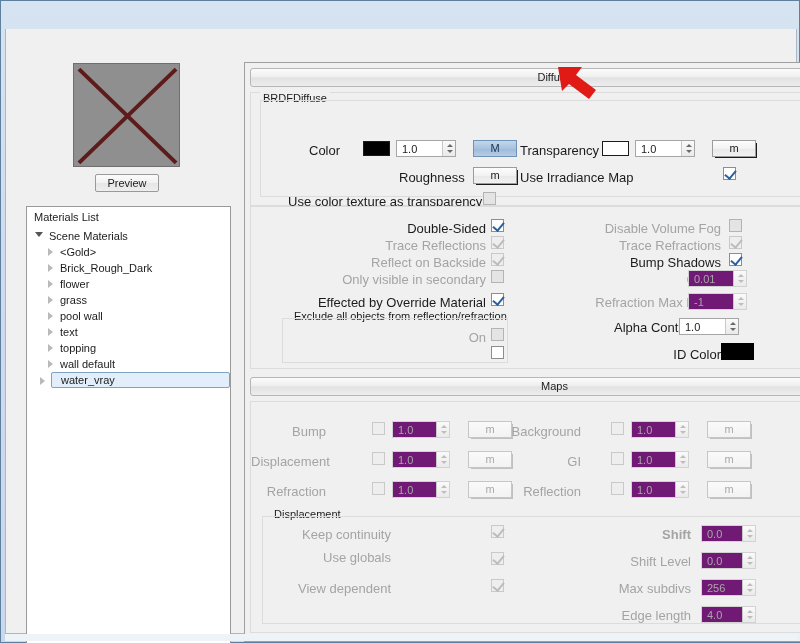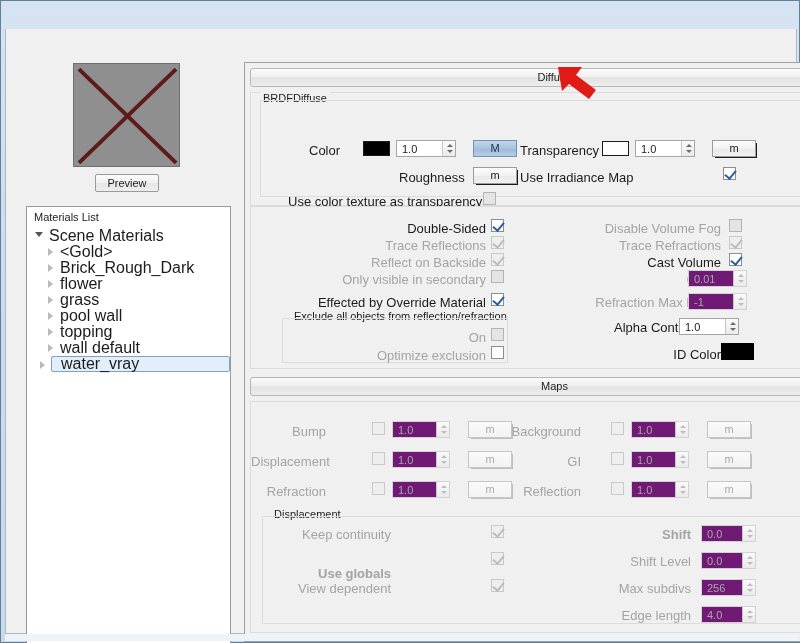--- a/index.html
+++ b/index.html
@@ -79,21 +79,21 @@
   #mat-list {
     position:absolute; left:20px; top:177px; width:205px; height:438px;
     background:#ffffff; border:1px solid #9a9a9a;
   }
   #mat-list-title {
     position:absolute; left:7px; top:4px; font-size:11px; color:#1b1b1b;
   }
   #tree { position:absolute; left:0; top:21px; right:0; }
   .tree-row {
     position:relative; height:16px; line-height:16px; padding-left:8px;
-    font-size:16px; color:#1b1b1b; white-space:nowrap;
+    font-size:11px; color:#1b1b1b; white-space:nowrap;
   }
   .tree-row.child { padding-left:33px; }
   .tree-row.selected {
     background:#e2effa; border:1px solid #7da2c4; border-radius:2px;
     margin-left:24px; padding-left:9px; height:16px; line-height:14px;
   }
   .arrow-down, .arrow-right {
     position:absolute; top:4px; width:0; height:0;
   }
   .arrow-down{ left:8px; border-left:4px solid transparent; border-right:4px solid transparent; border-top:5px solid #555; }
@@ -218,20 +218,21 @@
       <div id="tree">
         <div class="tree-row">
           <span class="arrow-down"></span>
           <span style="margin-left:14px">Scene Materials</span>
         </div>
       <div class="tree-row child"><span class="arrow-right"></span><span>&lt;Gold&gt;</span></div>
           <div class="tree-row child"><span class="arrow-right"></span><span>Brick_Rough_Dark</span></div>
           <div class="tree-row child"><span class="arrow-right"></span><span>flower</span></div>
           <div class="tree-row child"><span class="arrow-right"></span><span>grass</span></div>
           <div class="tree-row child"><span class="arrow-right"></span><span>pool wall</span></div>
+          <div class="tree-row child"><span class="arrow-right"></span><span>text</span></div>
           <div class="tree-row child"><span class="arrow-right"></span><span>topping</span></div>
           <div class="tree-row child"><span class="arrow-right"></span><span>wall default</span></div>
           <div class="tree-row child selected"><span class="arrow-right"></span><span>water_vray</span></div>
         </div>
     </div>
 
     <div id="right-pane">
 
       <div id="scrollbar">
         <div class="sb-arrow up">
@@ -288,28 +289,27 @@
           <div class="cb chk dis" style="left:240px; top:46px;"></div>
           <div class="lbl right dim" style="left:0; width:235px; top:65px;">Only visible in secondary</div>
           <div class="cb gshade" style="left:240px; top:63px;"></div>
           <div class="lbl right" style="left:0; width:235px; top:88px;">Effected by Override Material</div>
           <div class="cb chk" style="left:240px; top:86px;"></div>
 
           <div class="group-label" style="left:40px; top:103px;">Exclude all objects from reflection/refraction</div>
           <div class="group-box" style="left:31px; top:111px; width:226px; height:45px;"></div>
           <div class="lbl right dim" style="left:0; width:235px; top:123px;">On</div>
           <div class="cb gshade" style="left:240px; top:121px;"></div>
-          <div class="lbl right dim" style="left:0; width:235px; top:141px;">Optimize exclusion</div>
           <div class="cb" style="left:240px; top:139px;"></div>
 
           <div class="lbl right dim" style="left:275px; width:195px; top:14px;">Disable Volume Fog</div>
           <div class="cb gshade" style="left:478px; top:12px;"></div>
           <div class="lbl right dim" style="left:275px; width:195px; top:31px;">Trace Refractions</div>
           <div class="cb chk dis" style="left:478px; top:29px;"></div>
-          <div class="lbl right" style="left:275px; width:195px; top:48px;">Cast Volume</div>
+          <div class="lbl right" style="left:275px; width:195px; top:48px;">Bump Shadows</div>
           <div class="cb chk" style="left:478px; top:46px;"></div>
 
           <div class="lbl right dim" style="left:275px; width:195px; top:65px;">Cutoff</div>
           <div class="spin dis" style="left:437px; top:63px; width:59px;">
             <span class="val">0.01</span>
             <span class="btns"></span>
           </div>
           <div class="lbl right dim" style="left:275px; width:195px; top:88px;">Refraction Max Depth</div>
           <div class="spin dis" style="left:437px; top:86px; width:59px;">
             <span class="val">-1</span>
@@ -373,21 +373,21 @@
             <span class="val">1.0</span>
             <span class="btns"></span>
             </div>
           <div class="mbtn dis" style="left:456px; top:79px;">m</div>
 
           <div class="group-label" style="left:20px; top:106px;">Displacement</div>
           <div class="group-box" style="left:11px; top:114px; right:12px; bottom:8px;"></div>
 
           <div class="lbl right dim" style="left:0; width:140px; top:125px;">Keep continuity</div>
           <div class="cb chk dis" style="left:240px; top:123px;"></div>
-          <div class="lbl right dim" style="left:0; width:140px; top:164px;font-weight:bold;">Use globals</div>
+          <div class="lbl right dim" style="left:0; width:140px; top:148px;">Use globals</div>
           <div class="cb chk dis" style="left:240px; top:150px;"></div>
           <div class="lbl right dim" style="left:0; width:140px; top:179px;">View dependent</div>
           <div class="cb chk dis" style="left:240px; top:177px;"></div>
 
           <div class="lbl right dim" style="left:275px; width:165px; top:125px;font-weight:bold;">Shift</div>
           <div class="spin dis" style="left:450px; top:123px; width:55px;">
             <span class="val">0.0</span>
             <span class="btns"></span>
             </div>
           <div class="lbl right dim" style="left:275px; width:165px; top:152px;">Shift Level</div>

